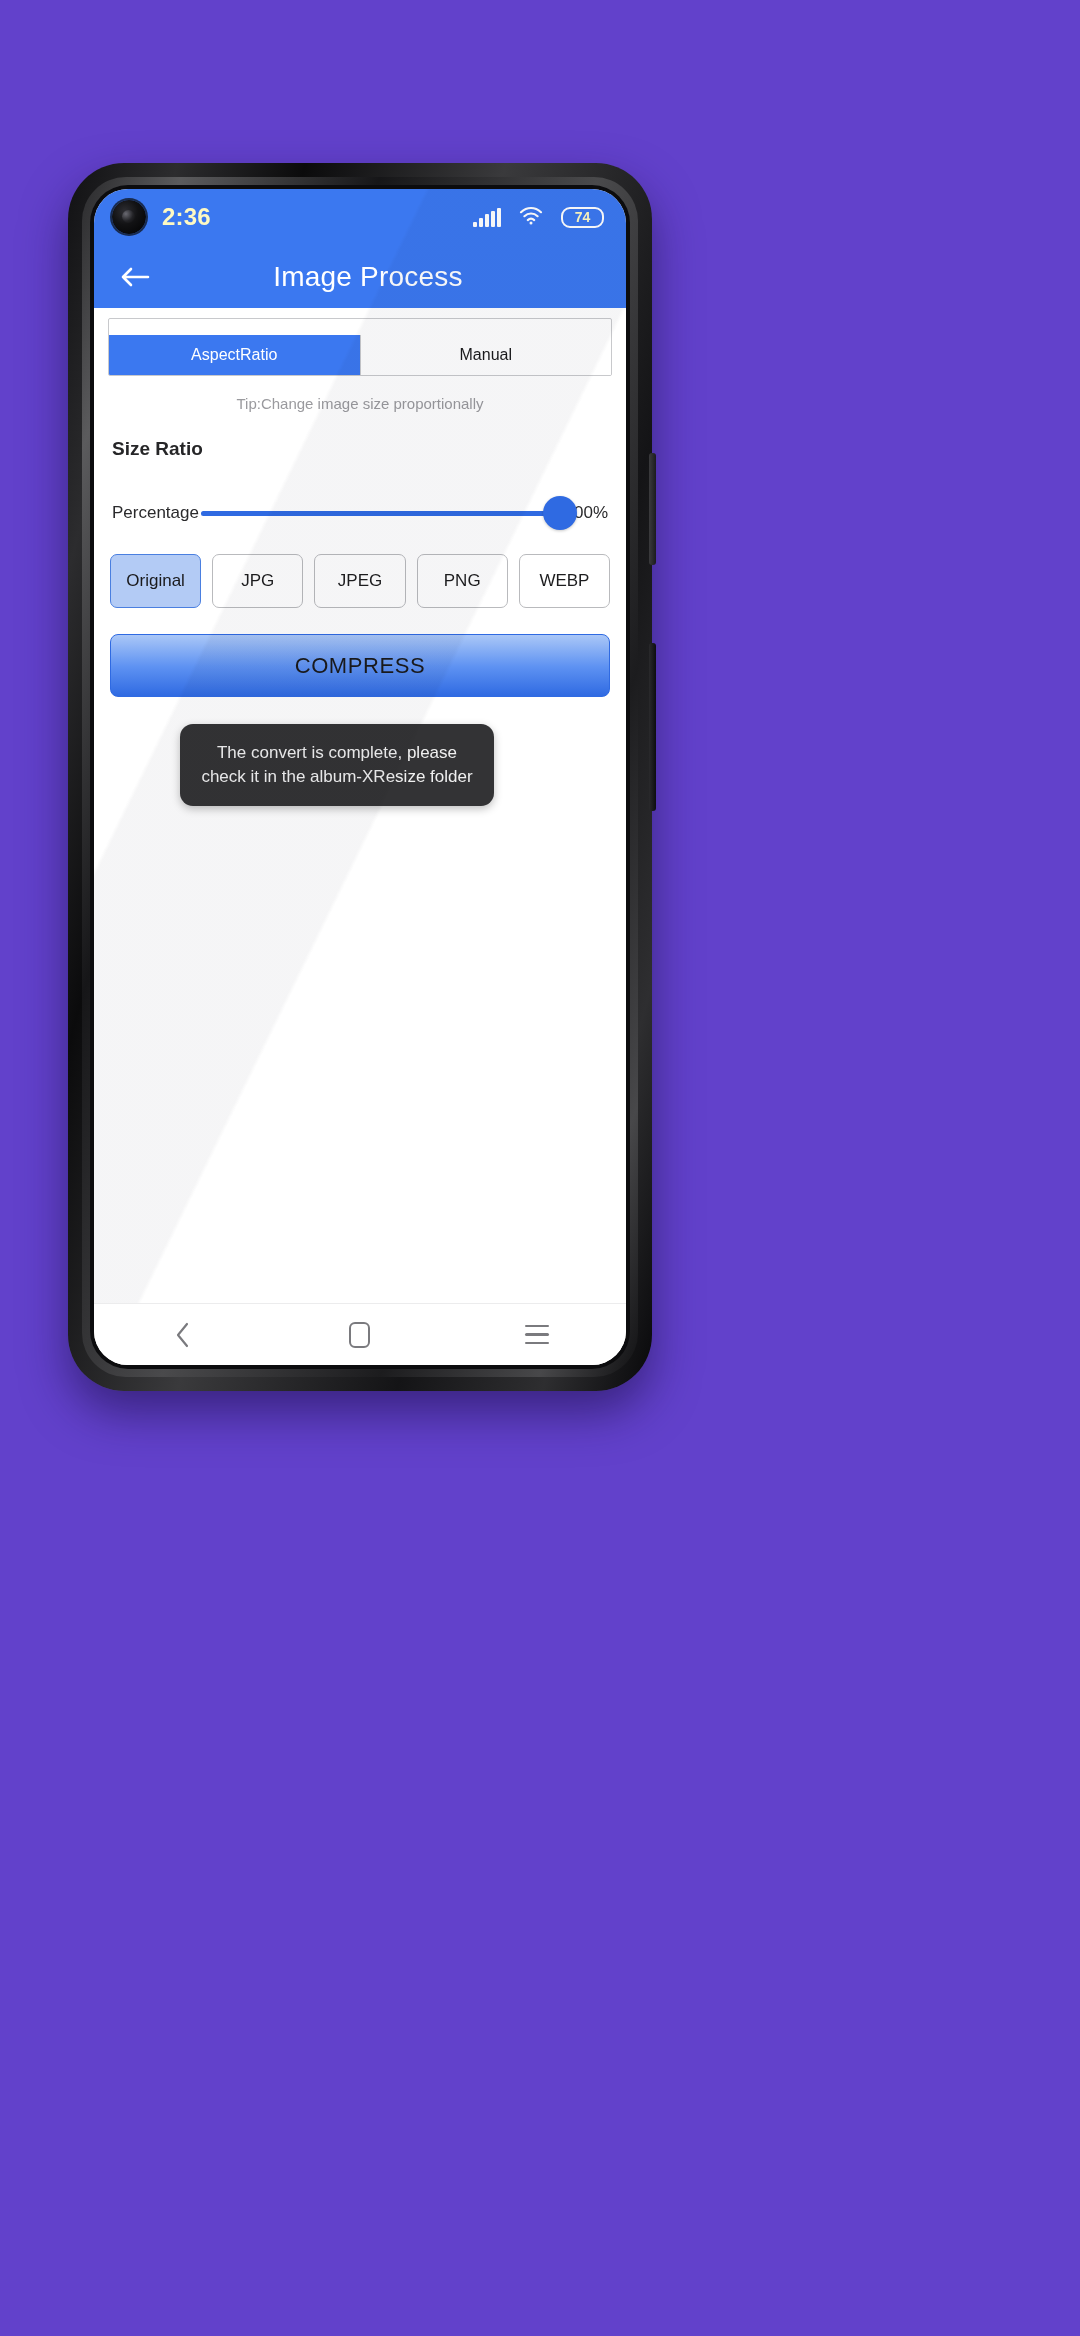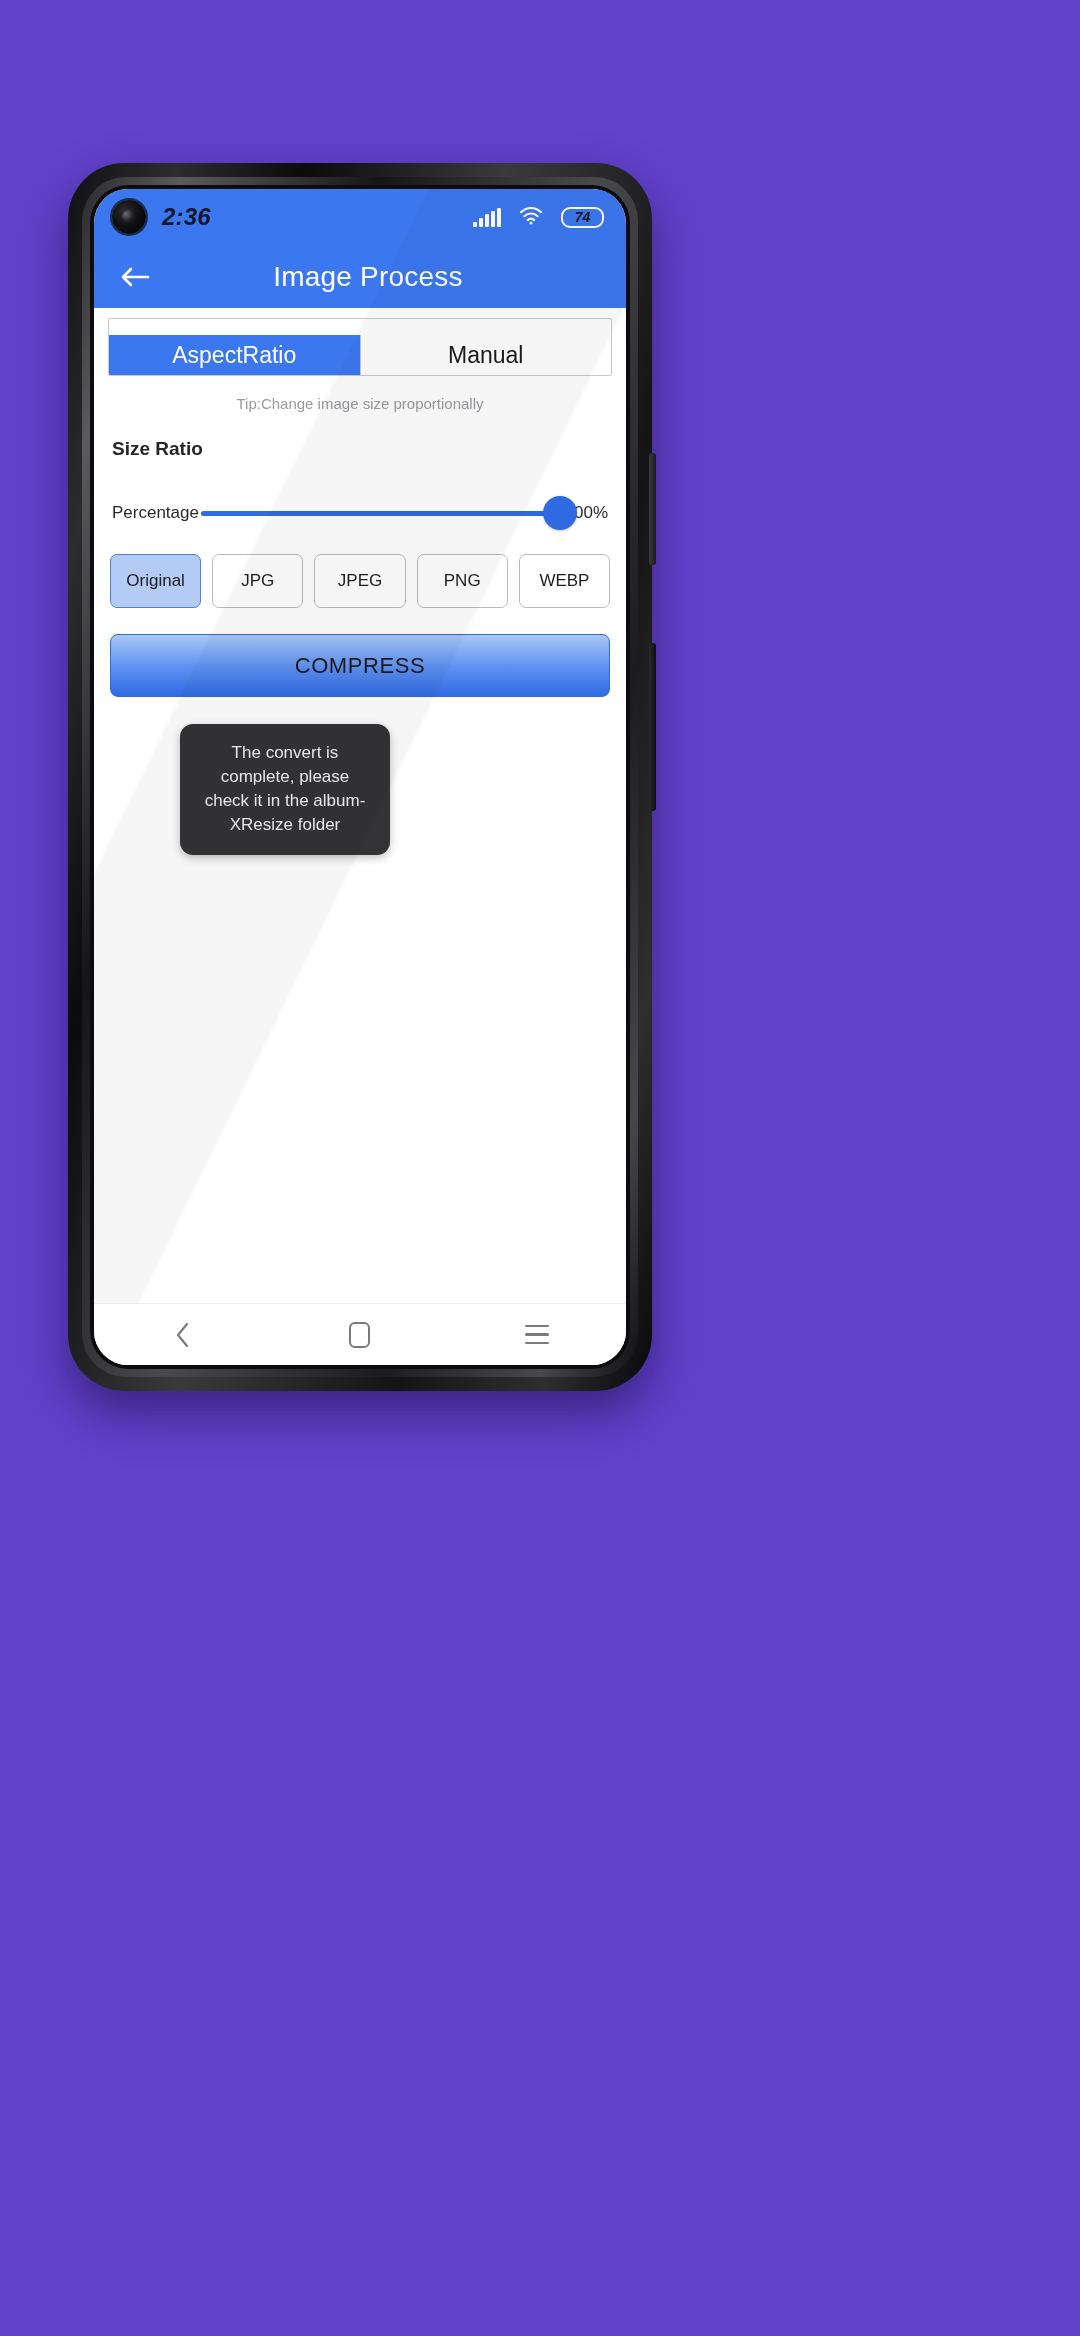--- a/index.html
+++ b/index.html
@@ -80,22 +80,21 @@
   }
 
   
   #status-bar {
     position: relative;
     height: 56px;
     background: #3b78f0;
     display: flex;
     align-items: center;
     padding: 0 22px 0 18px;
-    color: #0f172a;
-    font-style: italic;
+    color: #fef9c3;
   }
   #camera-punch-hole {
     width: 34px;
     height: 34px;
     border-radius: 50%;
     background: radial-gradient(circle at 38% 34%, #2e2e33 0%, #121214 42%, #000 100%);
     box-shadow: 0 0 0 2px rgba(10,10,12,0.7);
     position: relative;
     flex: none;
   }
@@ -200,21 +199,21 @@
     border: 1px solid #c8c9cc;
     border-radius: 2px;
     overflow: hidden;
     height: 58px;
   }
   .tab-item {
     flex: 1;
     display: flex;
     align-items: center;
     justify-content: center;
-    font-size: 23px;
+    font-size: 16px;
     color: #1b1b1d;
     background: #ffffff;
     cursor: pointer;
     margin-top: 16px;
   }
   .tab-item.active {
     background: #3b78f0;
     color: #ffffff;
   }
   .tab-item + .tab-item { border-left: 1px solid #c8c9cc; }
@@ -323,21 +322,21 @@
     font-size: 22px;
     color: #1a1a1c;
     letter-spacing: .6px;
     cursor: pointer;
   }
 
   
   #toast-message {
     position: absolute;
     left: 86px;
-    width: 210px;
+    width: 314px;
     top: 416px;
     background: #333335;
     color: #f0f0f0;
     border-radius: 13px;
     padding: 17px 20px;
     text-align: center;
     font-size: 17px;
     line-height: 1.42;
     box-shadow: 0 3px 9px rgba(0,0,0,.25);
   }

